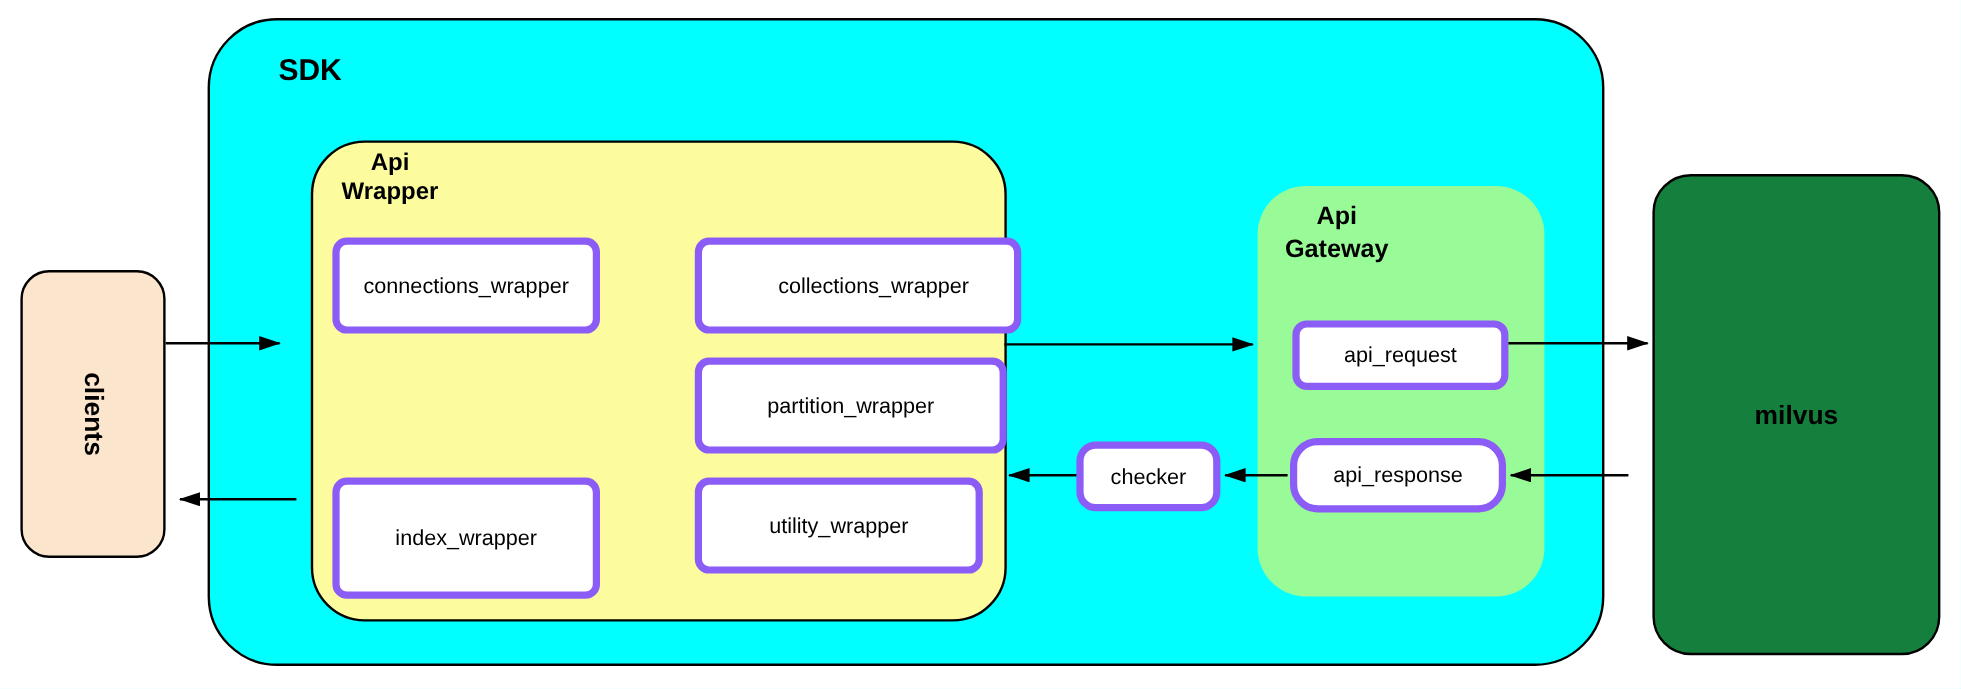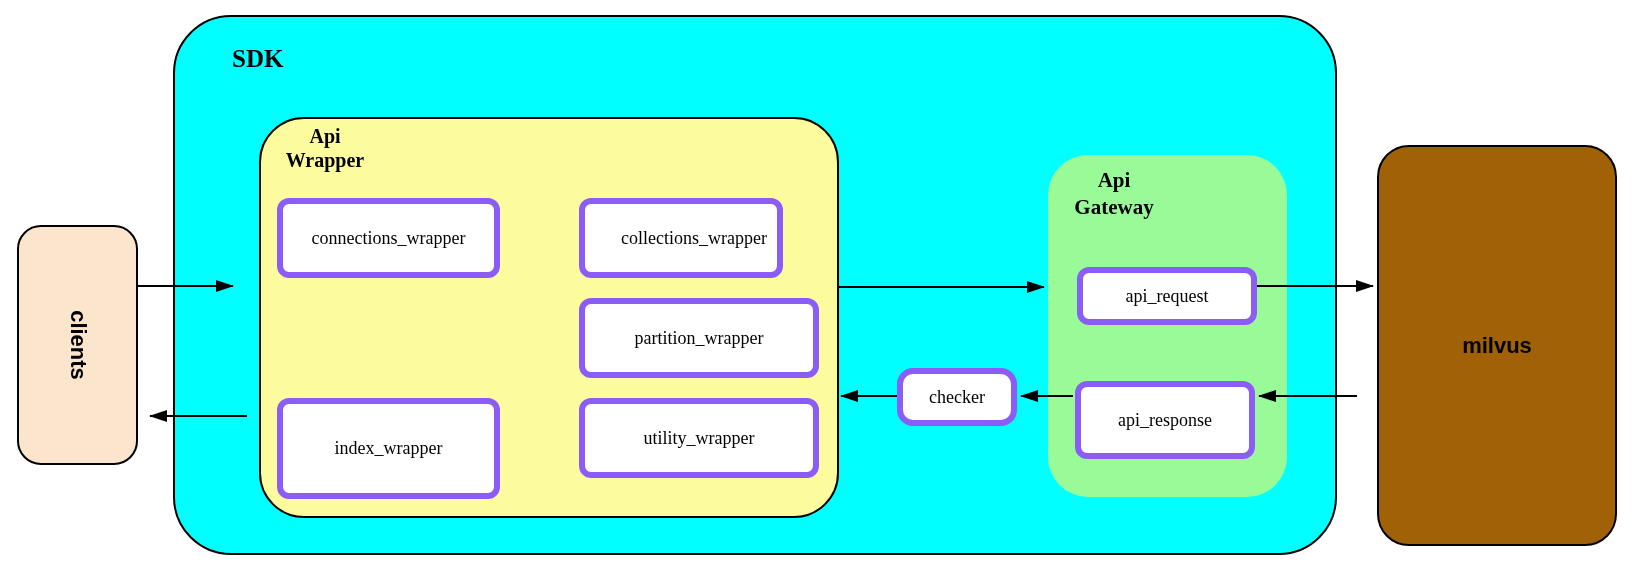--- a/index.html
+++ b/index.html
@@ -18,27 +18,27 @@
   #api-gateway{left:873px;top:138px;width:239px;height:342px;border-radius:40px;}
   #clients{left:17px;top:225px;width:121px;height:240px;border-radius:24px;}
   #milvus{left:1377px;top:145px;width:240px;height:401px;border-radius:32px;}
   
   .node{
     background:#fff;border:6px solid #8b5cf6;border-radius:12px;
     display:flex;align-items:center;justify-content:center;
     font-size:18px;white-space:nowrap;
   }
   #w-connections{left:16px;top:79px;width:223px;height:80px;}
-  #w-collections{left:318px;top:79px;width:204px;height:80px;padding-left:26px;}
+  #w-collections{left:318px;top:79px;width:272px;height:80px;padding-left:26px;}
   #w-schema{left:16px;top:179px;width:223px;height:80px;}
-  #w-partition{left:318px;top:179px;width:240px;height:80px;}
+  #w-partition{left:318px;top:179px;width:260px;height:80px;}
   #w-index{left:16px;top:279px;width:223px;height:101px;}
   #w-utility{left:318px;top:279px;width:240px;height:80px;}
   #api-request{left:29px;top:102px;width:180px;height:58px;margin-top:10px;}
-  #api-response{left:27px;top:226px;width:180px;height:78px;}
+  #api-response{left:27px;top:210px;width:180px;height:62px;border-radius:23px;}
   #checker{left:722px;top:351px;width:120px;height:58px;border-radius:16px;}
   
   .title{position:absolute;font-weight:bold;}
   #sdk-title{left:57px;top:28px;font-size:25px;}
   #api-wrapper-title{left:8px;top:5px;width:112px;font-size:20px;line-height:24px;text-align:center;}
   #api-gateway-title{left:10px;top:12px;width:112px;font-size:21px;line-height:27px;text-align:center;}
   .center-label{
     position:absolute;inset:0;display:flex;align-items:center;justify-content:center;
     font-weight:bold;font-size:22px;
   }
@@ -51,21 +51,21 @@
 <body>
 
 <div id="canvas">
 
   <div class="box bordered" id="clients" style="background: rgb(252, 229, 205);">
     <div class="center-label">
       <span>clients</span>
     </div>
   </div>
 
-  <div class="box bordered" id="sdk" style="background: rgb(0, 255, 255); font-family: Liberation Serif, serif;">
+  <div class="box bordered" id="sdk" style="background: rgb(0, 255, 255);">
     <div class="title" id="sdk-title">SDK</div>
 
     <div class="box bordered" id="api-wrapper" style="background: rgb(252, 252, 158);">
       <div class="title" id="api-wrapper-title">
         <span style="display:block">Api</span>
         <span style="display:block">Wrapper</span>
       </div>
       <div class="box node" id="w-connections">connections_wrapper</div>
       <div class="box node" id="w-collections">collections_wrapper</div>
       <div class="box node" id="w-partition">partition_wrapper</div>
@@ -78,21 +78,21 @@
     <div class="box" id="api-gateway" style="background: rgb(153, 250, 152);">
       <div class="title" id="api-gateway-title">
         <span style="display:block">Api</span>
         <span style="display:block">Gateway</span>
       </div>
       <div class="box node" id="api-request">api_request</div>
       <div class="box node" id="api-response">api_response</div>
     </div>
   </div>
 
-  <div class="box bordered" id="milvus" style="background: #a16207;">
+  <div class="box bordered" id="milvus" style="background: #15803d;">
     <div class="center-label">
       <span>milvus</span>
     </div>
   </div>
 
   <svg id="edges" viewBox="0 0 1634 574" xmlns="http://www.w3.org/2000/svg">
     <defs>
       <marker id="arrowhead" markerUnits="userSpaceOnUse" markerWidth="20" markerHeight="14" refX="17" refY="6" orient="auto">
         <path d="M0,0 L18,6 L0,12 z" fill="#000"></path>
       </marker>

